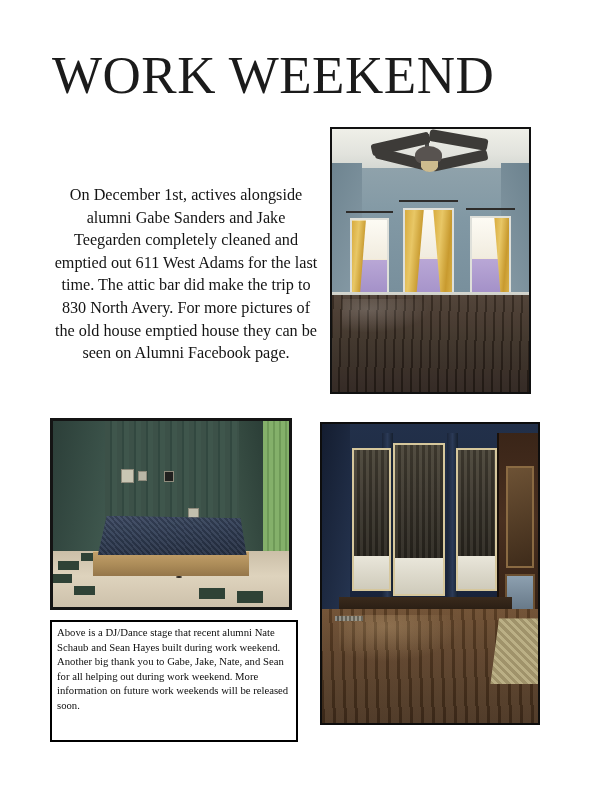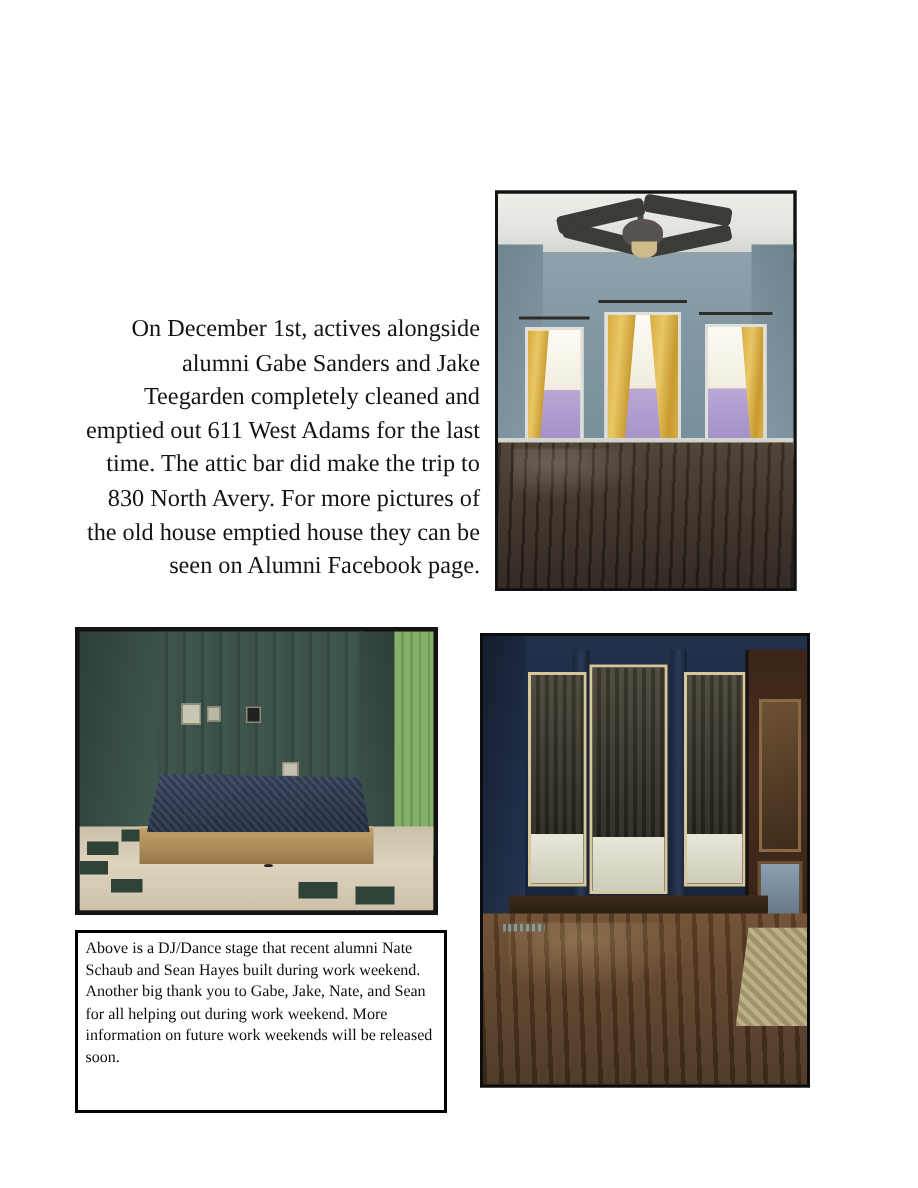--- a/index.html
+++ b/index.html
@@ -34,24 +34,23 @@
   }
 
   
   .body-paragraph {
     position: absolute;
     left: 52px;
     top: 184px;
     width: 268px;
     font-size: 16.2px;
     line-height: 22.6px;
-    text-align: right;
+    text-align: center;
     color: #141414;
     font-family: "Liberation Serif", "DejaVu Serif", serif;
-    margin-top: 24px;
   }
 
   
   .photo {
     position: absolute;
     overflow: hidden;
     background: #2b2b2b;
   }
   .photo-inner {
     position: absolute;
@@ -310,20 +309,21 @@
     color: #0d0d0d;
     font-family: "Liberation Serif", "DejaVu Serif", serif;
     text-align: left;
   }
 </style>
 </head>
 <body>
 
 <div class="page">
 
+  <div class="page-title">WORK WEEKEND</div>
 
   <div class="body-paragraph">On December 1st, actives alongside alumni Gabe Sanders and Jake Teegarden completely cleaned and emptied out 611 West Adams for the last time. The attic bar did make the trip to 830 North Avery. For more pictures of the old house emptied house they can be seen on Alumni Facebook page.</div>
 
   <div class="photo" id="photo-parlor-fan">
     <div class="photo-inner">
       <div class="p1-ceiling"></div>
       <div class="p1-wall"></div>
       <div class="p1-wall-left"></div>
       <div class="p1-wall-right"></div>
 

